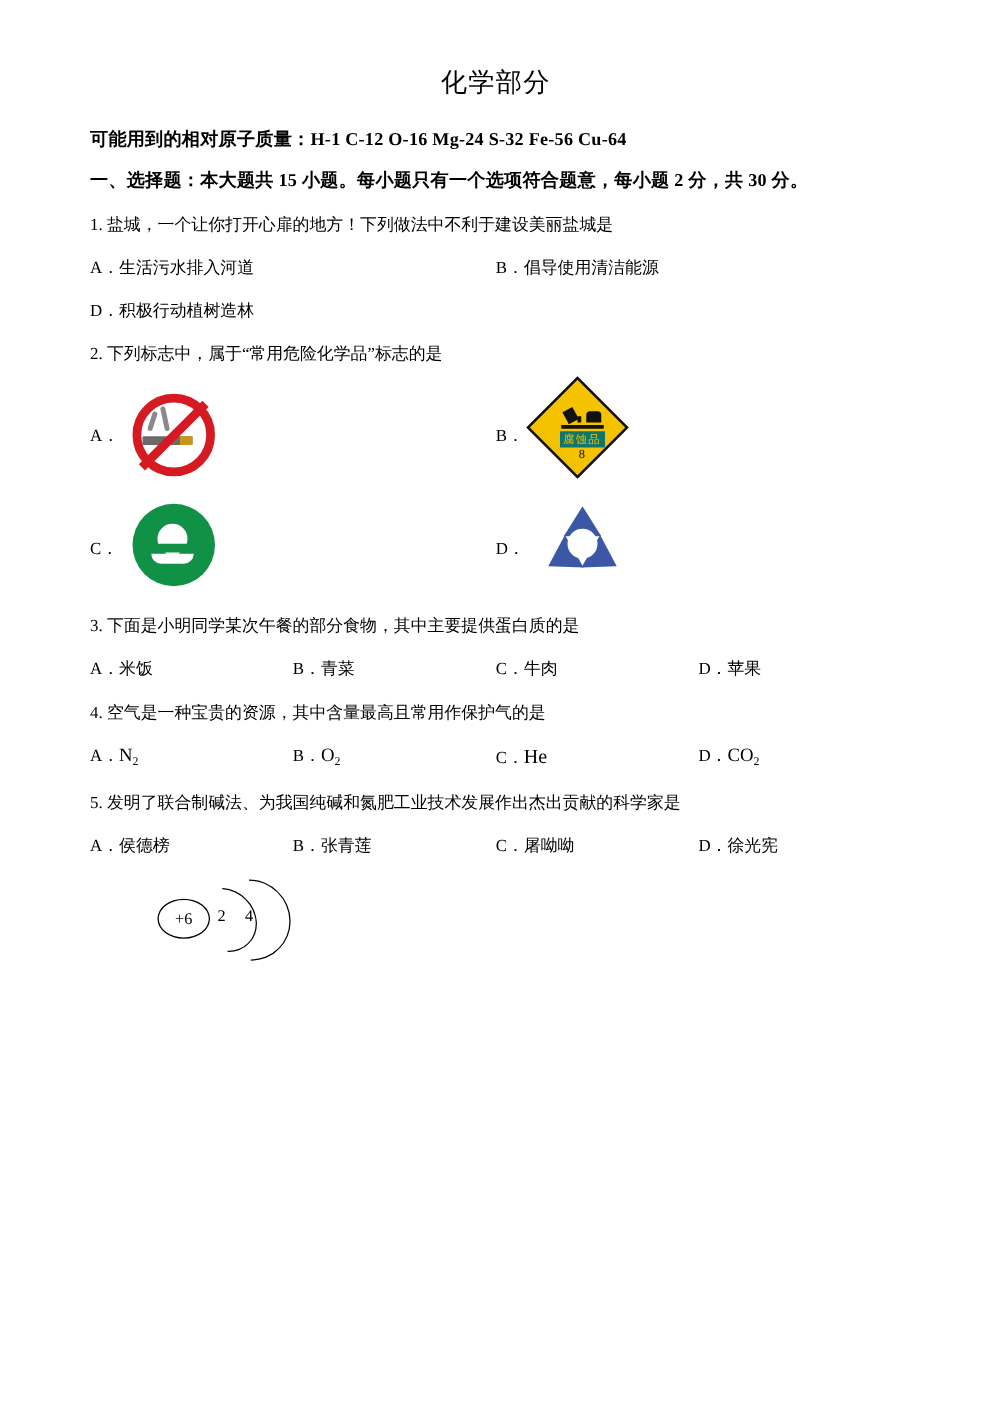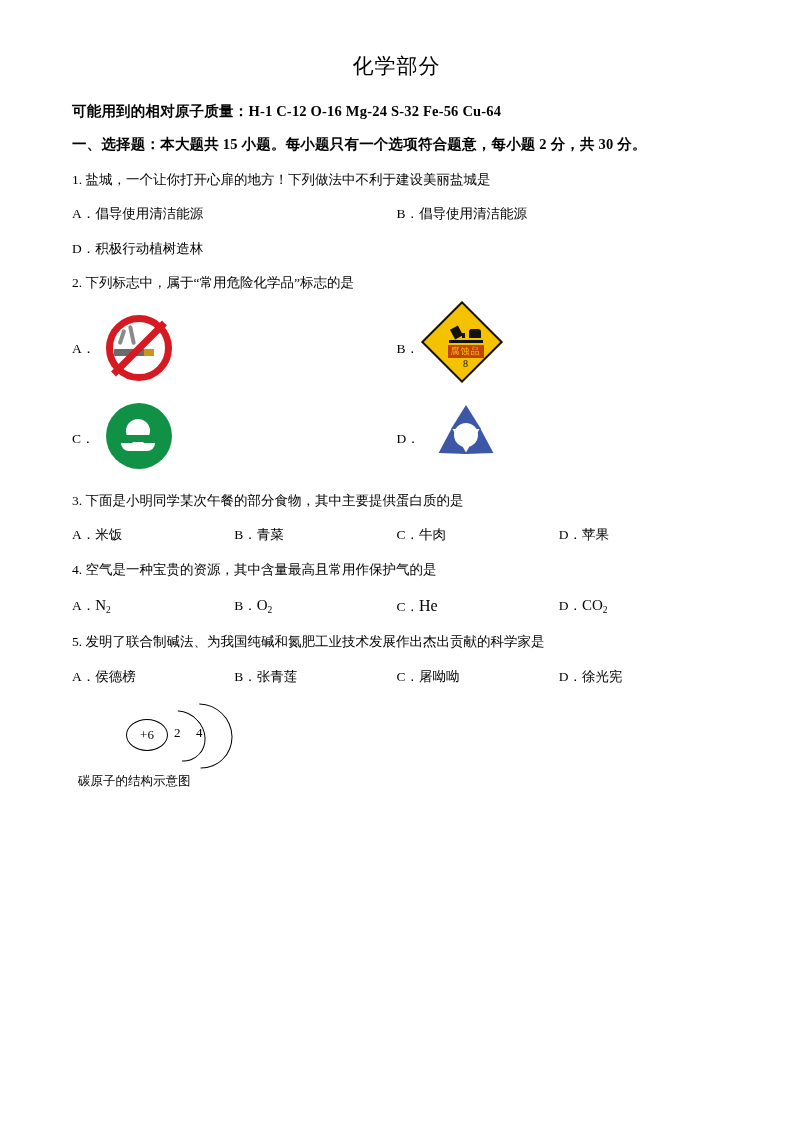--- a/index.html
+++ b/index.html
@@ -183,21 +183,21 @@
     border-radius: 3px 3px 0 0;
   }
   .corr-pic .drop {
     position: absolute;
     left: 13px; top: 6px;
     width: 3px; height: 5px;
     background: #111;
   }
   .corr-text {
     font-size: 9px;
-    background: #c2410c;
+    background: #0f766e;
     color: #f5c200;
     padding: 0 3px;
     margin-top: 2px;
     letter-spacing: 1px;
   }
   .corr-num {
     font-size: 10px;
     color: #111;
     margin-top: 1px;
     line-height: 1;
@@ -312,21 +312,21 @@
 
   <div class="atomic-line">可能用到的相对原子质量：H-1   C-12   O-16   Mg-24   S-32   Fe-56   Cu-64</div>
 
   <div class="section-head">一、选择题：本大题共 15 小题。每小题只有一个选项符合题意，每小题 2 分，共 30 分。</div>
 
   <div class="q-stem">
     <span>1.</span>
     <span>盐城，一个让你打开心扉的地方！下列做法中不利于建设美丽盐城是</span>
   </div>
   <div class="opt-row opt-2">
-    <div class="opt">A．倡导使用清洁能源</div>
+    <div class="opt">A．生活污水排入河道</div>
     <div class="opt">B．倡导使用清洁能源</div>
   </div>
   <div class="opt-row opt-2">
     <div class="opt">D．积极行动植树造林</div>
   </div>
 
   <div class="q-stem">
     <span>2.</span>
     <span>下列标志中，属于“常用危险化学品”标志的是</span>
   </div>
@@ -429,16 +429,15 @@
   </div>
 
 
   <div class="atom-fig">
     <div class="atom-core">+6</div>
     <div class="shell shell1"></div>
     <div class="shell shell2"></div>
     <div class="e1">2</div>
     <div class="e2">4</div>
   </div>
-  <div class="fig-cap">碳原子的结构示意图</div>
 
 
 </div>
 
 </body></html>

